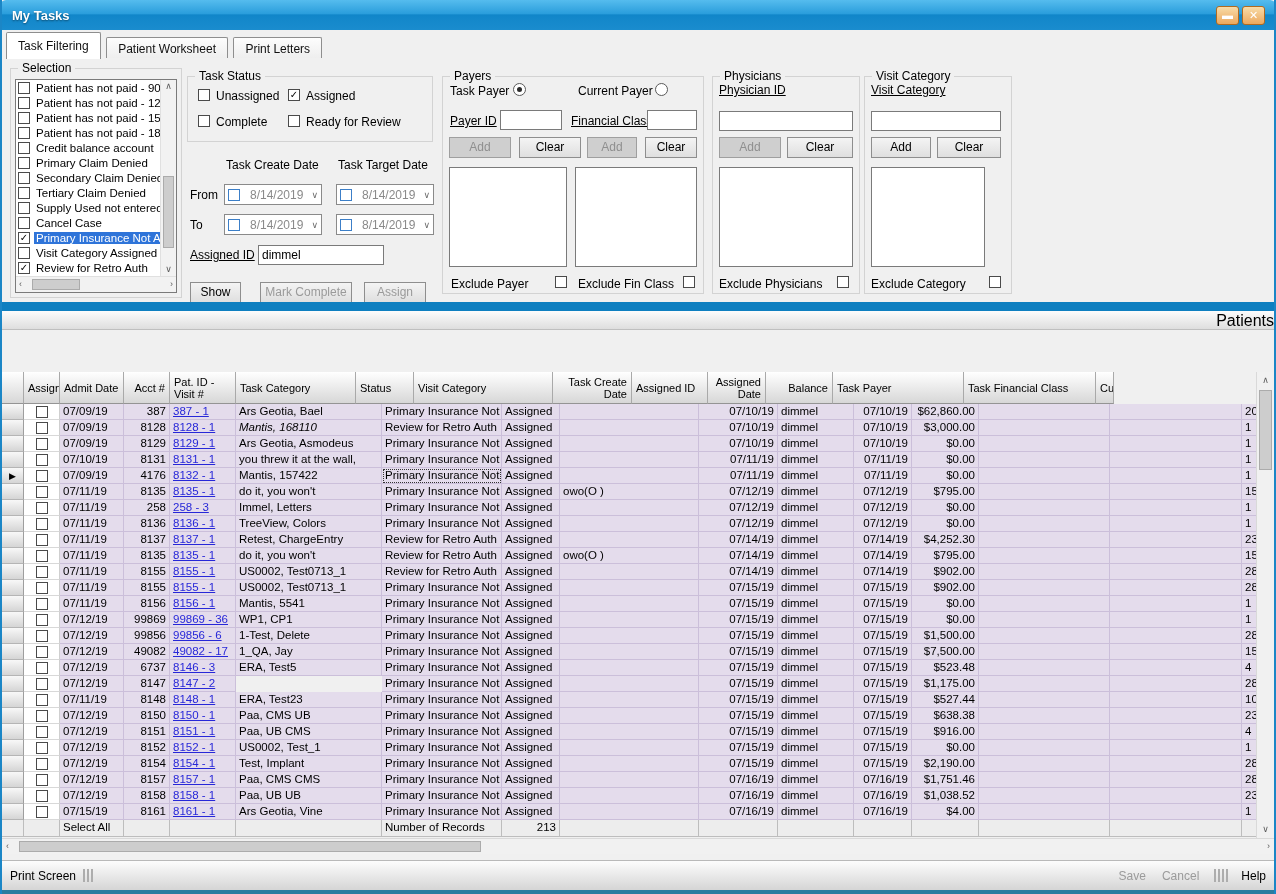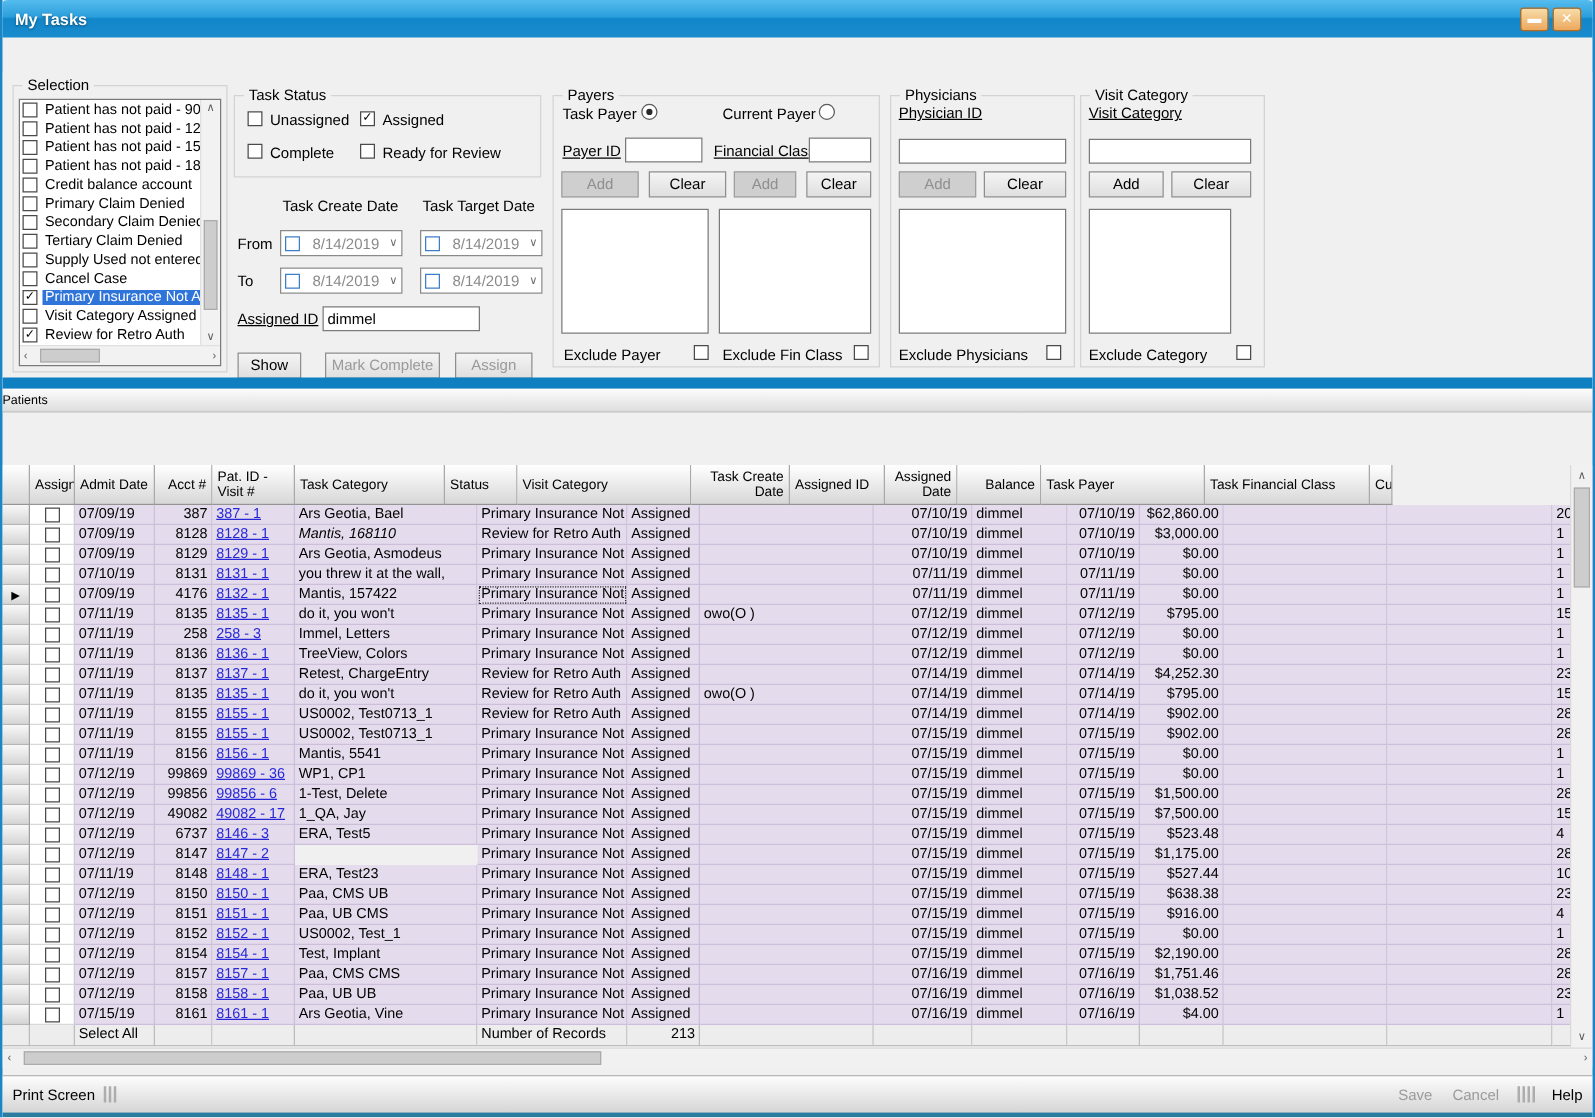--- a/index.html
+++ b/index.html
@@ -50,21 +50,21 @@
   .btn.dark { background:#CFCFCF; color:#8F8F8F; border-color:#9F9F9F; }
   .datecombo { position:absolute; height:21px; border:1px solid #8A8A8A; background:#fff; display:flex; align-items:center; padding:0 3px; }
   .dc-cb { width:12px; height:12px; border:1px solid #3C7FC8; background:#fff; margin-right:6px; }
   .dc-text { color:#8A8A8A; font-size:12px; flex:1; text-align:center; }
   .dc-arr { color:#6A6A6A; font-size:9px; margin-left:4px; }
   .flabel { position:absolute; font-size:12px; color:#000; white-space:nowrap; }
   
   .teal-bar { position:absolute; left:0; top:302px; width:1272px; height:9px; background:#0E7FC0; }
   .gcaption { position:absolute; left:0; top:311px; width:1272px; height:19px;
     background:linear-gradient(#FCFCFC,#DEDEDE); border-bottom:1px solid #BFBFBF;
-    text-align:left; font-size:10px; line-height:19px; }
+    text-align:right; font-size:16px; line-height:19px; }
   .groupby { position:absolute; left:0; top:330px; width:1272px; height:42px; background:#D8D8D8;
     border-bottom:1px solid #ABABAB; display:flex; align-items:center; justify-content:center; font-size:12px; color:#111; }
   .ghead { position:absolute; left:0; top:372px; display:flex; height:32px; }
   .hc { border-right:1px solid #A9A9A9; border-bottom:1px solid #949494; background:linear-gradient(#FFFFFF,#D7D7D7);
         padding:2px 4px; font-size:11px; line-height:12px; display:flex; align-items:center; overflow:hidden; }
   .hc.num { justify-content:flex-end; text-align:right; }
   .gbody { position:absolute; left:0; top:404px; }
   .grow { display:flex; height:16px; }
   .gc { border-right:1px solid #CBBFDA; border-bottom:1px solid #CBBFDA; background:#E4DCEC;
         font-size:11.5px; line-height:14px; padding:0 3px; white-space:nowrap; overflow:hidden; }
@@ -101,20 +101,25 @@
   <div class="titlebar">
     <span class="title-text">My Tasks</span>
     <span class="winbtn btn-min">
         <span>▬</span>
       </span>
     <span class="winbtn btn-close">
         <span>✕</span>
       </span>
   </div>
 
+  <div class="tabstrip">
+    <span class="tab active">Task Filtering</span>
+    <span class="tab">Patient Worksheet</span>
+    <span class="tab">Print Letters</span>
+  </div>
 
   <div class="filters">
 
     <div class="gb" style="left:8px;top:10px;width:172px;height:230px;">
       <span class="gb-label">Selection</span>
       <div class="listbox" style="left:4px;top:10px;width:162px;height:214px;">
         <div class="lb-items">
             <div class="sli">
               <span class="cb"></span>
               <span class="sli-label">Patient has not paid - 90 da</span>

